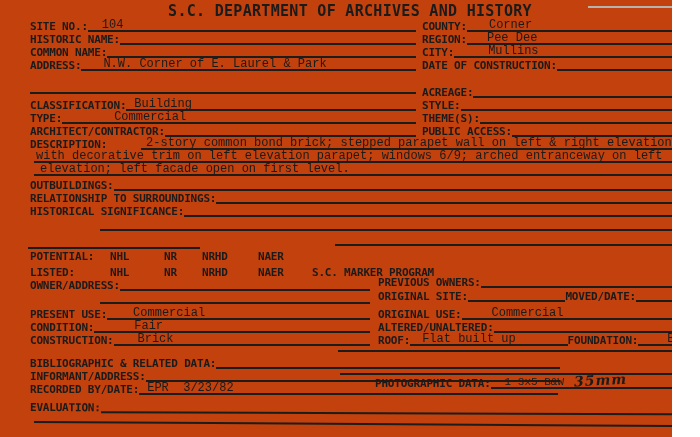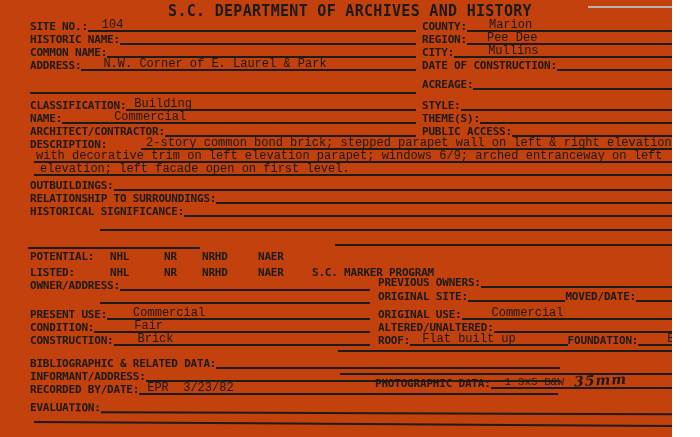--- a/index.html
+++ b/index.html
@@ -45,21 +45,21 @@
 
   <div class="row" style="top:20px;left:30px;width:386px;">
     <span class="lbl">SITE NO.:</span>
     <span class="seg">
       <span class="val" style="margin-left:14px;">104</span>
     </span>
   </div>
   <div class="row" style="top:20px;left:422px;width:274px;">
     <span class="lbl">COUNTY:</span>
     <span class="seg">
-      <span class="val" style="margin-left:22px;">Marion</span>
+      <span class="val" style="margin-left:22px;">Corner</span>
     </span>
   </div>
 
   <div class="row" style="top:33px;left:30px;width:386px;">
     <span class="lbl">HISTORIC NAME:</span>
     <span class="seg"></span>
   </div>
   <div class="row" style="top:33px;left:422px;width:274px;">
     <span class="lbl">REGION:</span>
     <span class="seg">
@@ -85,38 +85,38 @@
     </span>
   </div>
   <div class="row" style="top:59px;left:422px;width:274px;">
     <span class="lbl">DATE OF CONSTRUCTION:</span>
     <span class="seg"></span>
   </div>
 
   <div class="row" style="top:82px;left:30px;width:386px;">
     <span class="seg"></span>
   </div>
-  <div class="row" style="top:78px;left:422px;width:274px;justify-content:center;">
+  <div class="row" style="top:86px;left:422px;width:274px;justify-content:center;">
     <span class="lbl">ACREAGE:</span>
     <span class="seg"></span>
   </div>
 
   <div class="row" style="top:99px;left:30px;width:386px;">
     <span class="lbl">CLASSIFICATION:</span>
     <span class="seg">
       <span class="val" style="margin-left:8px;">Building</span>
     </span>
   </div>
   <div class="row" style="top:99px;left:422px;width:274px;">
     <span class="lbl">STYLE:</span>
     <span class="seg"></span>
   </div>
 
   <div class="row" style="top:112px;left:30px;width:386px;">
-    <span class="lbl">NAME:</span>
+    <span class="lbl">TYPE:</span>
     <span class="seg">
       <span class="val" style="margin-left:52px;">Commercial</span>
     </span>
   </div>
   <div class="row" style="top:112px;left:422px;width:274px;">
     <span class="lbl">THEME(S):</span>
     <span class="seg"></span>
   </div>
 
   <div class="row" style="top:125px;left:30px;width:386px;">

